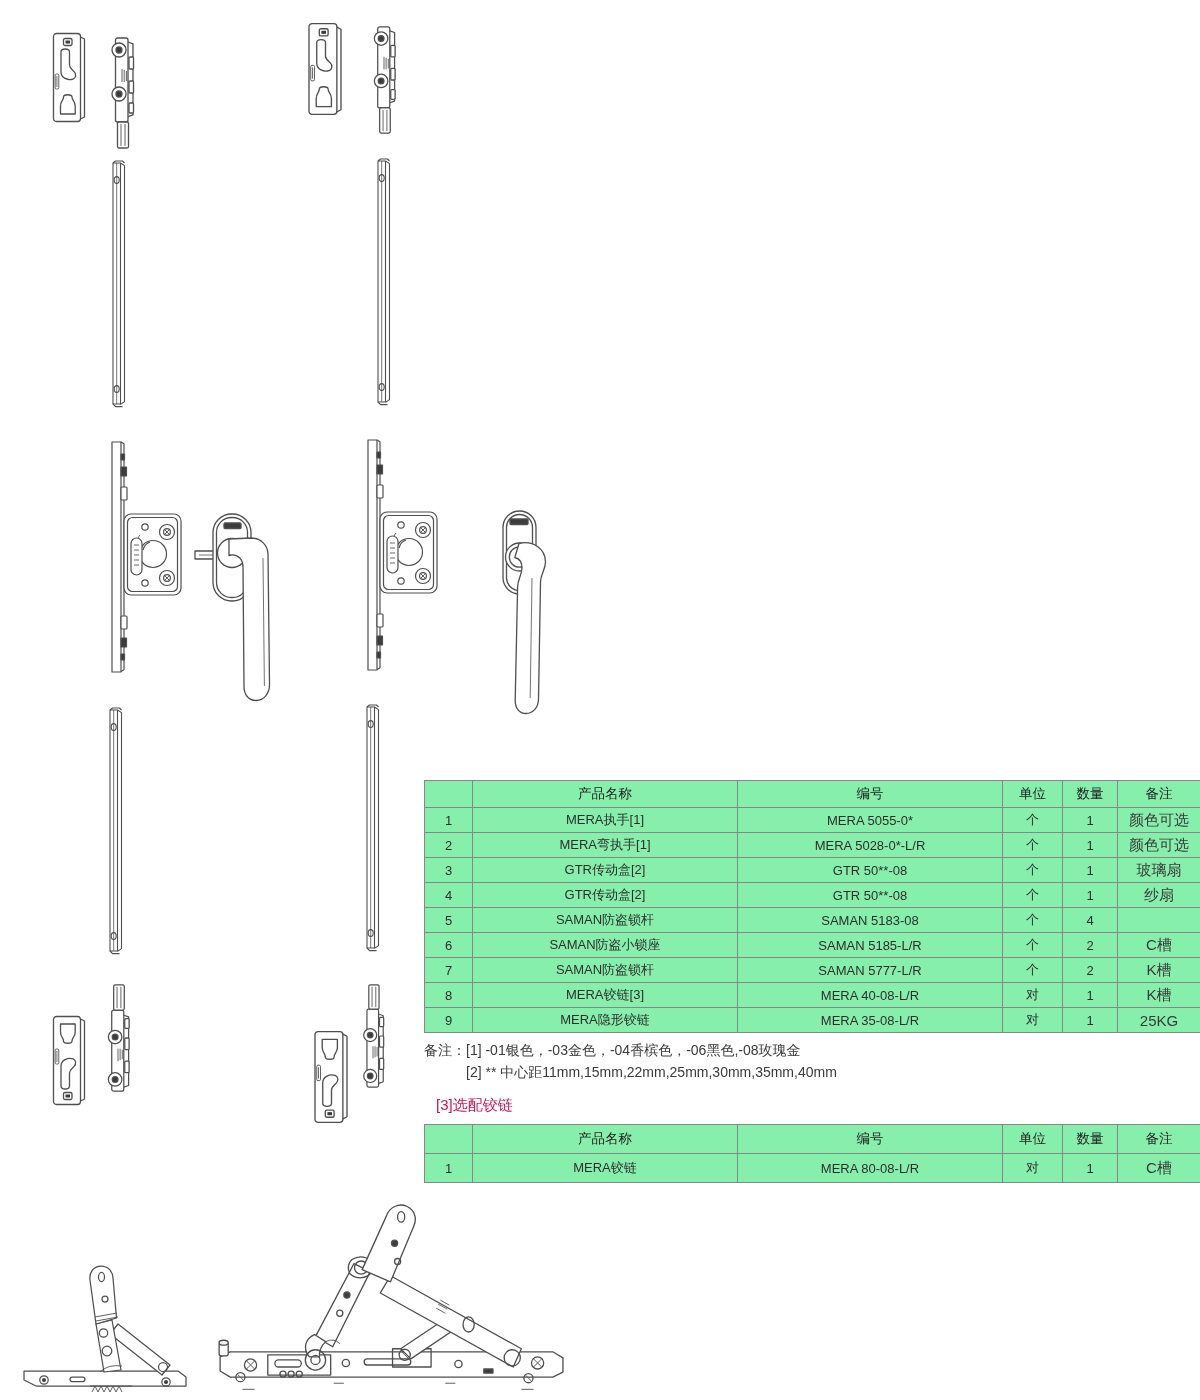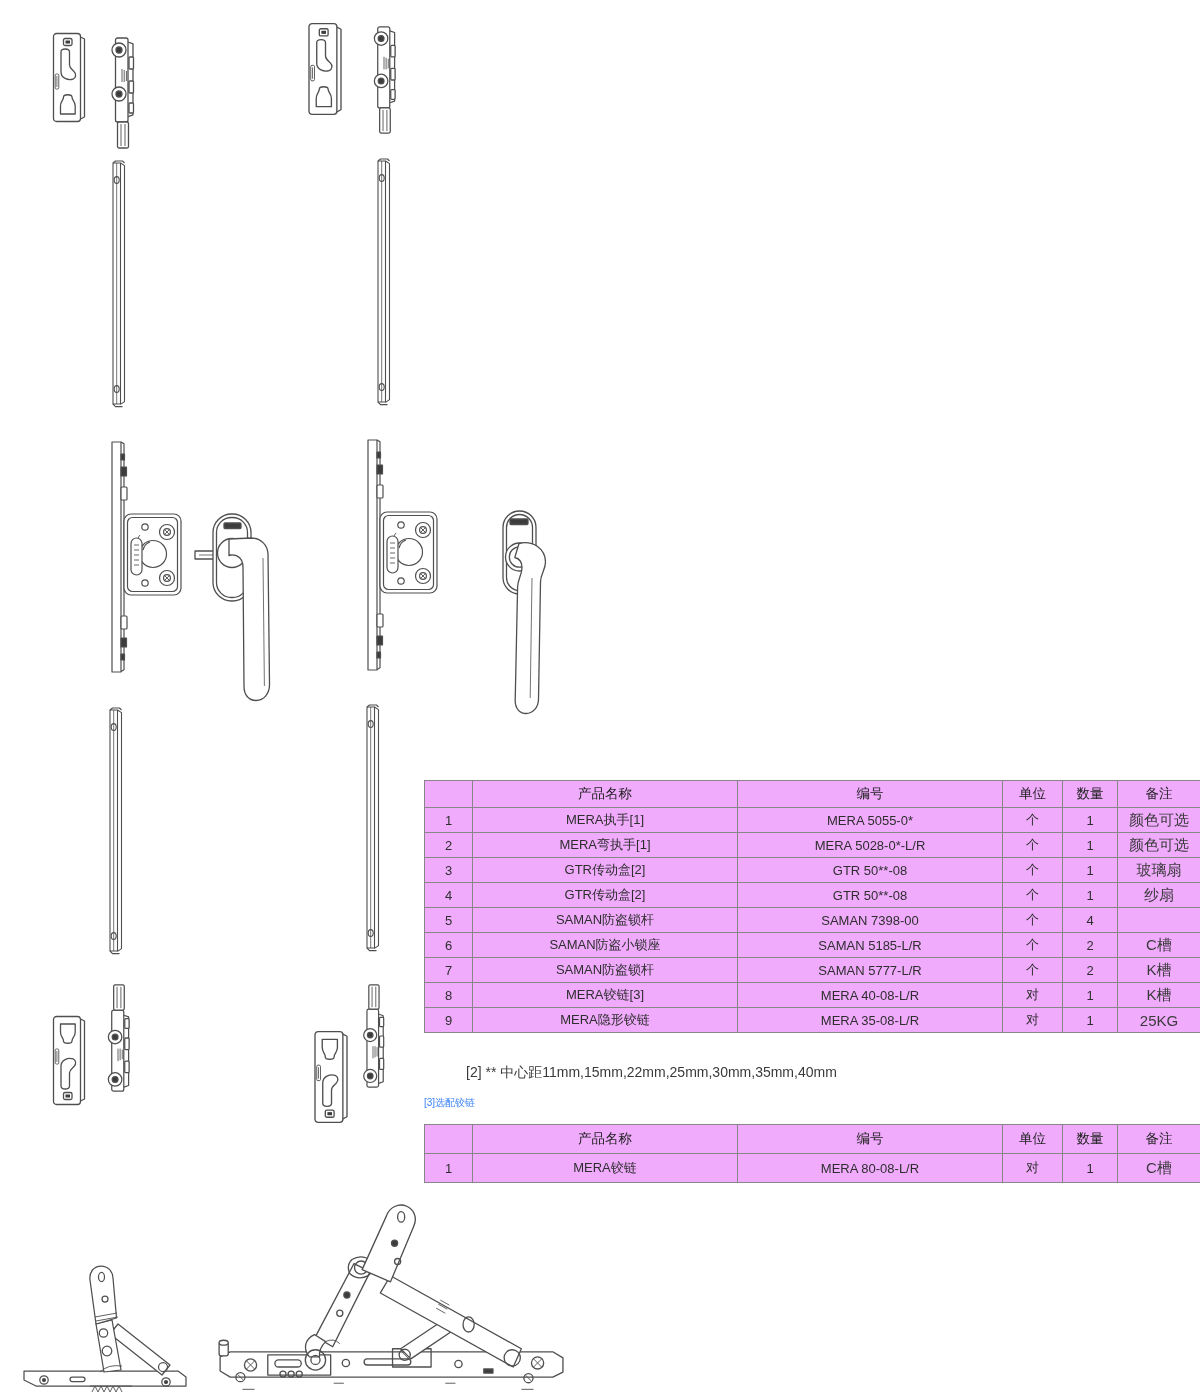--- a/index.html
+++ b/index.html
@@ -2,31 +2,31 @@
 <html><head>
 <meta charset="utf-8">
 <style>
   html,body{margin:0;padding:0;background:#fff;}
   #page{position:relative;width:1200px;height:1400px;background:#ffffff;overflow:hidden;
         font-family:"Liberation Sans", sans-serif;color:#2f2f2f;}
   .abs{position:absolute;}
   svg{display:block;}
   .flip-v{transform:scaleY(-1);}
   
-  table.parts{border-collapse:collapse;table-layout:fixed;width:776px;background:#f0abfc;}
+  table.parts{border-collapse:collapse;table-layout:fixed;width:776px;background:#86efac;}
   table.parts td{border:1px solid #878787;text-align:center;vertical-align:middle;
                  padding:0;overflow:hidden;white-space:nowrap;font-size:13px;color:#2e2e2e;}
   table.parts tr{height:25px;}
   table.parts tr.hd{height:27px;}
   table.parts td.remark{font-size:15px;color:#3a3a3a;}
   table.parts tr.hd td{font-size:13.5px;color:#222;}
   #tbl2.parts tr{height:29px;}
   
   .note-line{position:absolute;left:424px;font-size:14px;color:#3a3a3a;white-space:nowrap;}
-  .sec-label{position:absolute;left:424px;font-size:10px;color:#3b82f6;white-space:nowrap;}
+  .sec-label{position:absolute;left:436px;font-size:15px;color:#be185d;white-space:nowrap;}
 </style>
 </head>
 <body>
 
 <div id="page">
 
   <svg width="0" height="0" style="position:absolute" aria-hidden="true">
     <defs>
       <g id="sym-keeper" stroke="#4f4f4f" stroke-width="1.3" fill="#ffffff" stroke-linejoin="round">
         <rect x="1.5" y="1.5" width="27" height="88" rx="3"></rect>
@@ -278,21 +278,21 @@
         <td>4</td>
         <td>GTR传动盒[2]</td>
         <td>GTR 50**-08</td>
         <td>个</td>
         <td>1</td>
         <td class="remark">纱扇</td>
       </tr>
       <tr>
         <td>5</td>
         <td>SAMAN防盗锁杆</td>
-        <td>SAMAN 7398-00</td>
+        <td>SAMAN 5183-08</td>
         <td>个</td>
         <td>4</td>
         <td class="remark"></td>
       </tr>
       <tr>
         <td>6</td>
         <td>SAMAN防盗小锁座</td>
         <td>SAMAN 5185-L/R</td>
         <td>个</td>
         <td>2</td>
@@ -319,20 +319,21 @@
         <td>MERA隐形铰链</td>
         <td>MERA 35-08-L/R</td>
         <td>对</td>
         <td>1</td>
         <td class="remark">25KG</td>
       </tr>
     </tbody>
       </table>
   </div>
 
+  <div class="note-line" style="top:1042px"><span>备注：</span><span>[1] -01银色，-03金色，-04香槟色，-06黑色,-08玫瑰金</span></div>
   <div class="note-line" style="top:1064px;padding-left:42px"><span>[2] ** 中心距11mm,15mm,22mm,25mm,30mm,35mm,40mm</span></div>
   <div class="sec-label" style="top:1096px">[3]选配铰链</div>
 
   <div class="abs" style="left:424px;top:1124px">
     <table class="parts" id="tbl2">
       <colgroup>
           <col style="width:48px">
           <col style="width:265px">
           <col style="width:265px">
           <col style="width:60px">

